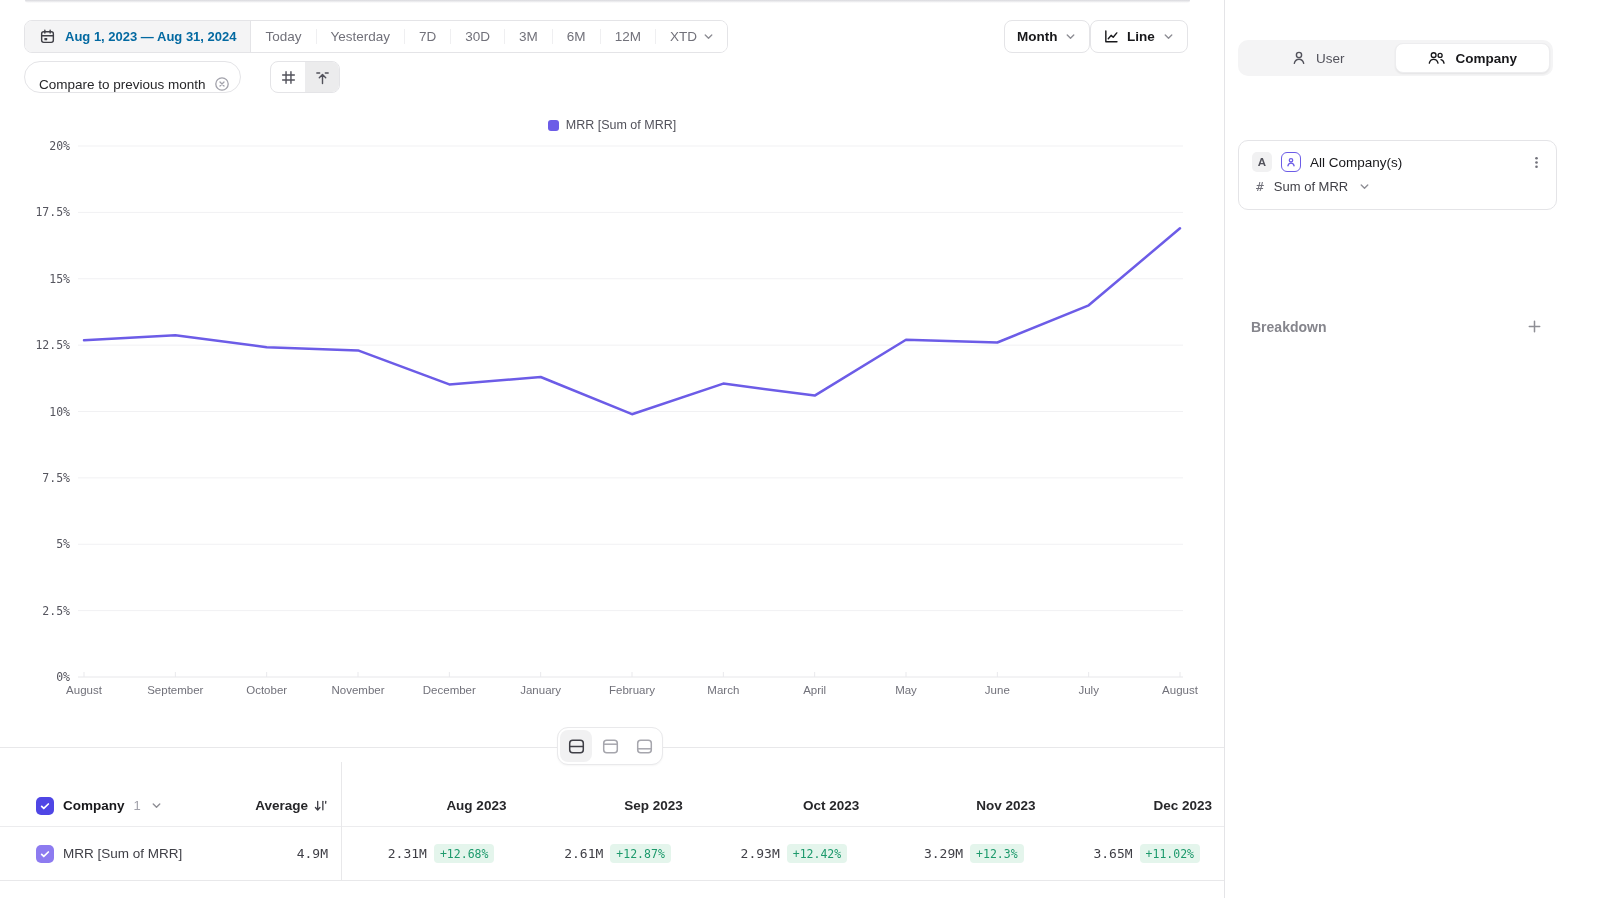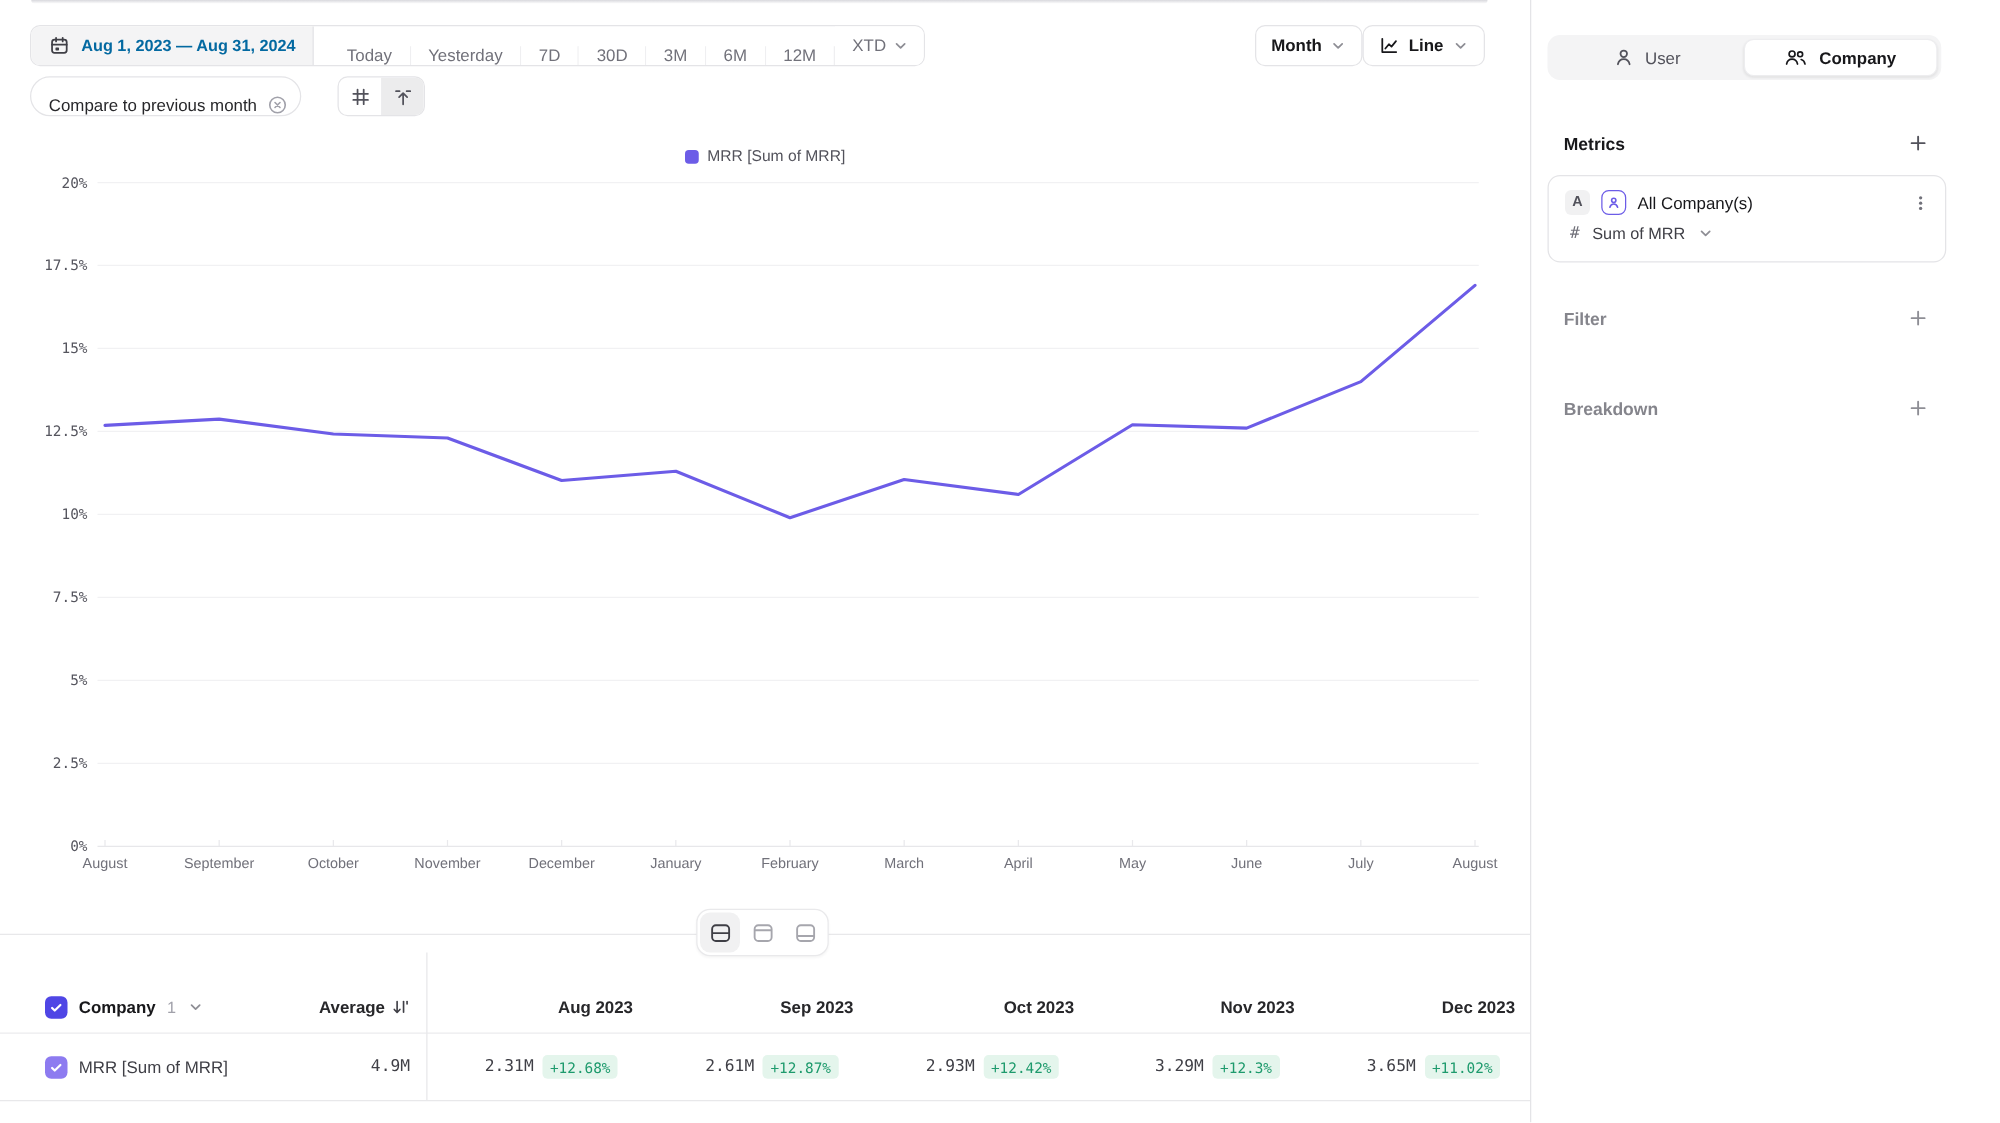--- a/index.html
+++ b/index.html
@@ -10,21 +10,21 @@
   
   .top-shadow { position:absolute; left:25px; top:0; width:1165px; height:3px;
     background:linear-gradient(to bottom,#D8D8DD,rgba(255,255,255,0)); border-radius:0 0 3px 3px; }
 
   
   .range-group { position:absolute; left:24px; top:20px; height:33px; display:flex; align-items:stretch;
     border:1px solid #E4E4E7; border-radius:8px; background:#fff; overflow:hidden; }
   .date-pill { display:flex; align-items:center; gap:9px; padding:0 14px; background:#F4F4F5;
     border-right:1px solid #E4E4E7; font-size:13px; font-weight:600; color:#0369a1; cursor:pointer; white-space:nowrap; }
   .date-pill svg { color:#3F3F46; }
-  #quick-ranges { display:flex; align-items:flex-end;margin-left:12px; }
+  #quick-ranges { display:flex; align-items:center; }
   .qr-btn { padding:0 14px; display:flex; align-items:center; font-size:13.5px; color:#71717A;
     background:#fff; border:none; border-right:1px solid #EFEFF1; cursor:pointer; font-family:inherit; }
   .xtd-btn { padding:0 12px 0 14px; display:flex; align-items:center; gap:5px; font-size:13.5px; color:#71717A;
     background:#fff; border:none; cursor:pointer; font-family:inherit; }
   .chev { color:#8E8E95; }
 
   .tool-btn { position:absolute; top:20px; height:33px; border:1px solid #E4E4E7; border-radius:8px;
     background:#fff; display:flex; align-items:center; gap:7px; padding:0 12px; font-size:13.5px;
     font-weight:600; color:#18181B; cursor:pointer; font-family:inherit; }
   #month-btn { left:1004px; }
@@ -79,21 +79,21 @@
   .divider-v { position:absolute; left:341px; top:762px; width:1px; height:118px; background:#E8E8EA; }
 
   .cb { width:18px; height:18px; border-radius:5px; display:flex; align-items:center; justify-content:center;
     flex:none; cursor:pointer; }
   .cb.primary { background:#4F46E5; }
   .cb.secondary { background:#8D7BF0; }
 
   
   .sidebar { position:absolute; left:1224px; top:0; width:376px; height:898px; background:#fff;
     border-left:1px solid #E4E4E7; }
-  .seg { position:absolute; left:13px; top:28px; width:315px; height:36px; background:#F4F4F5;
+  .seg { position:absolute; left:13px; top:40px; width:315px; height:36px; background:#F4F4F5;
     border-radius:10px; display:flex; padding:3px; }
   .seg-btn { flex:1; display:flex; align-items:center; justify-content:center; gap:9px; font-size:13.5px;
     color:#52525B; border-radius:8px; border:none; background:transparent; cursor:pointer; font-family:inherit; }
   .seg-btn.active { background:#fff; color:#18181B; font-weight:600; border:1px solid #EDEDEF;
     box-shadow:0 1px 2px rgba(0,0,0,.07); }
   .metrics-head { position:absolute; left:26px; top:104px; width:294px; display:flex;
     justify-content:space-between; align-items:center; }
   .metrics-title { font-size:14px; font-weight:700; color:#18181B; }
   .plus-btn { background:none; border:none; color:#52525B; cursor:pointer; display:flex; padding:2px; }
   .metric-card { position:absolute; left:13px; top:140px; width:319px; height:70px; border:1px solid #E4E4E7;
@@ -372,30 +372,20 @@
               <circle cx="7" cy="5" r="2.5"></circle>
               <path d="M2.4 13.5c.6-2.7 2.4-4.1 4.6-4.1 2.2 0 4 1.4 4.6 4.1"></path>
               <circle cx="13.8" cy="5.3" r="2.1"></circle>
               <path d="M14.7 9.7c1.7.4 2.8 1.7 3.2 3.8"></path>
             </svg>
         </span>
         <span>Company</span>
       </button>
     </div>
 
-    <div class="metrics-head">
-      <span class="metrics-title">Metrics</span>
-      <button class="plus-btn">
-        <span style="display:flex">
-          <svg width="17" height="17" viewBox="0 0 18 18" fill="none" stroke="currentColor" stroke-width="1.6" stroke-linecap="round">
-              <path d="M9 3.5v11M3.5 9h11"></path>
-            </svg>
-        </span>
-      </button>
-    </div>
 
     <div class="metric-card">
       <div class="mc-row1">
         <span class="a-badge">A</span>
         <span class="entity-icon">
           <svg width="12" height="12" viewBox="0 0 14 14" fill="none" stroke="currentColor" stroke-width="1.5" stroke-linecap="round">
               <circle cx="7" cy="5" r="2"></circle>
               <path d="M3.4 11.4c.5-2 1.9-3 3.6-3s3.1 1 3.6 3"></path>
             </svg>
         </span>
@@ -414,30 +404,20 @@
         <span class="hash">#</span>
         <span class="agg">Sum of MRR</span>
         <span class="chev" style="display:flex">
           <svg width="13" height="13" viewBox="0 0 14 14" fill="none" stroke="currentColor" stroke-width="1.5" stroke-linecap="round" stroke-linejoin="round">
               <path d="M3.5 5.5L7 9l3.5-3.5"></path>
             </svg>
         </span>
       </div>
     </div>
 
-    <div class="side-row" id="filter-row">
-      <span class="side-label">Filter</span>
-      <button class="plus-btn">
-        <span style="display:flex">
-          <svg width="17" height="17" viewBox="0 0 18 18" fill="none" stroke="currentColor" stroke-width="1.6" stroke-linecap="round">
-              <path d="M9 3.5v11M3.5 9h11"></path>
-            </svg>
-        </span>
-      </button>
-    </div>
 
     <div class="side-row" id="breakdown-row">
       <span class="side-label">Breakdown</span>
       <button class="plus-btn">
         <span style="display:flex">
           <svg width="17" height="17" viewBox="0 0 18 18" fill="none" stroke="currentColor" stroke-width="1.6" stroke-linecap="round">
               <path d="M9 3.5v11M3.5 9h11"></path>
             </svg>
         </span>
       </button>

